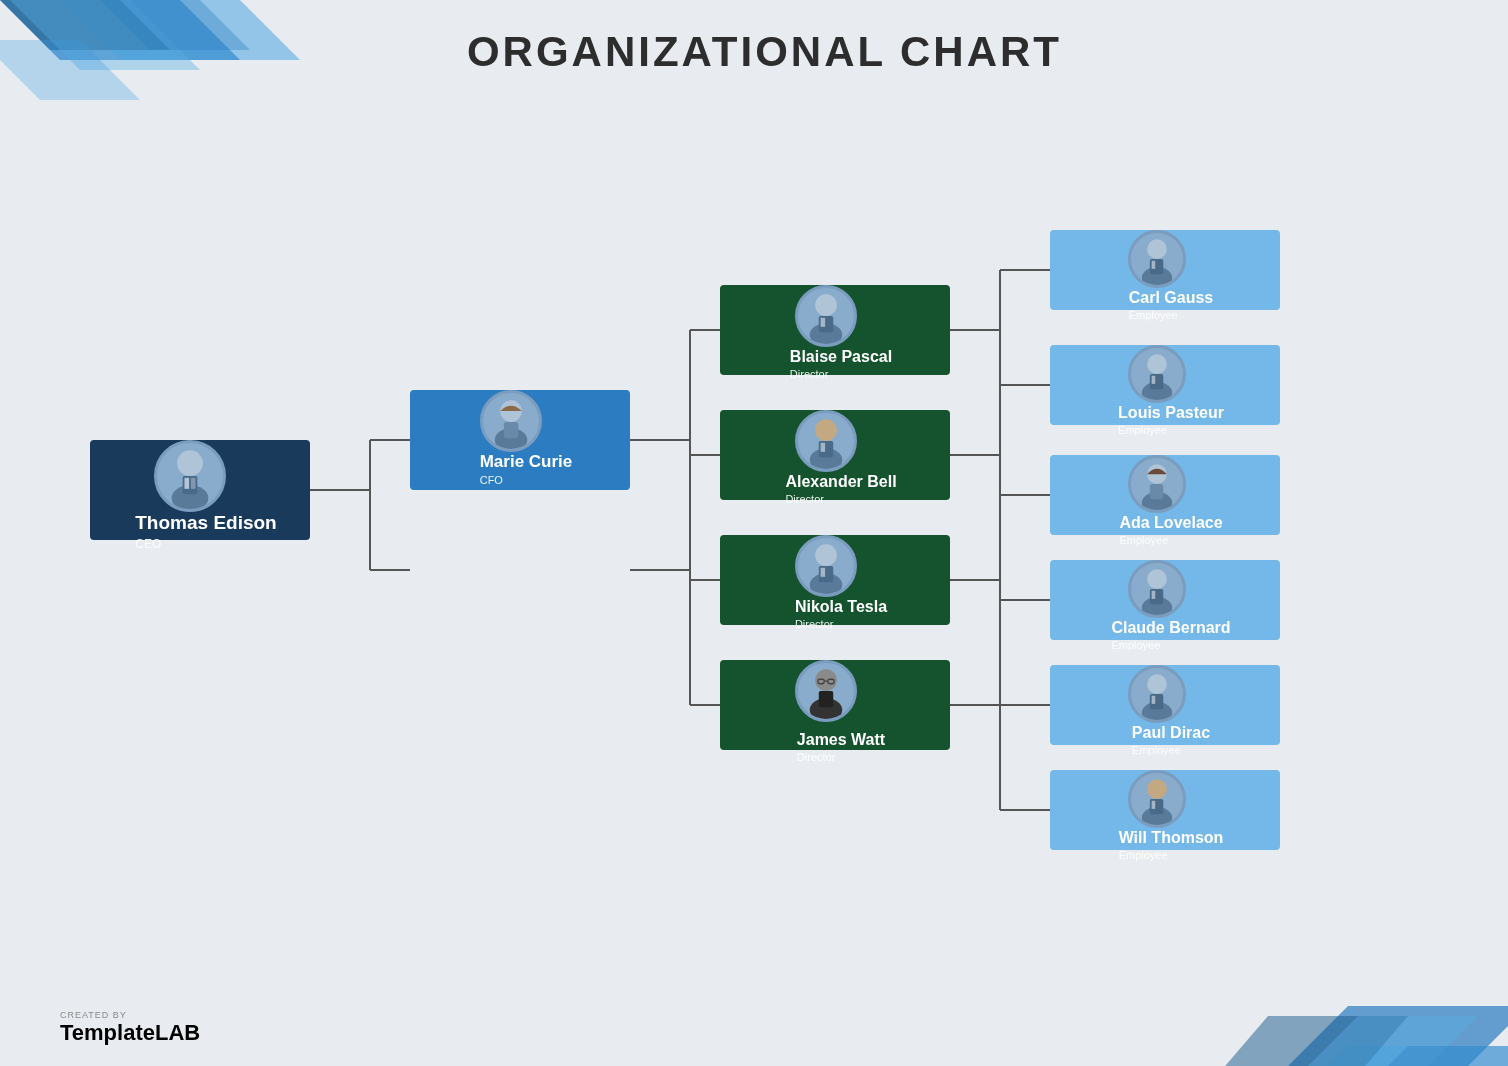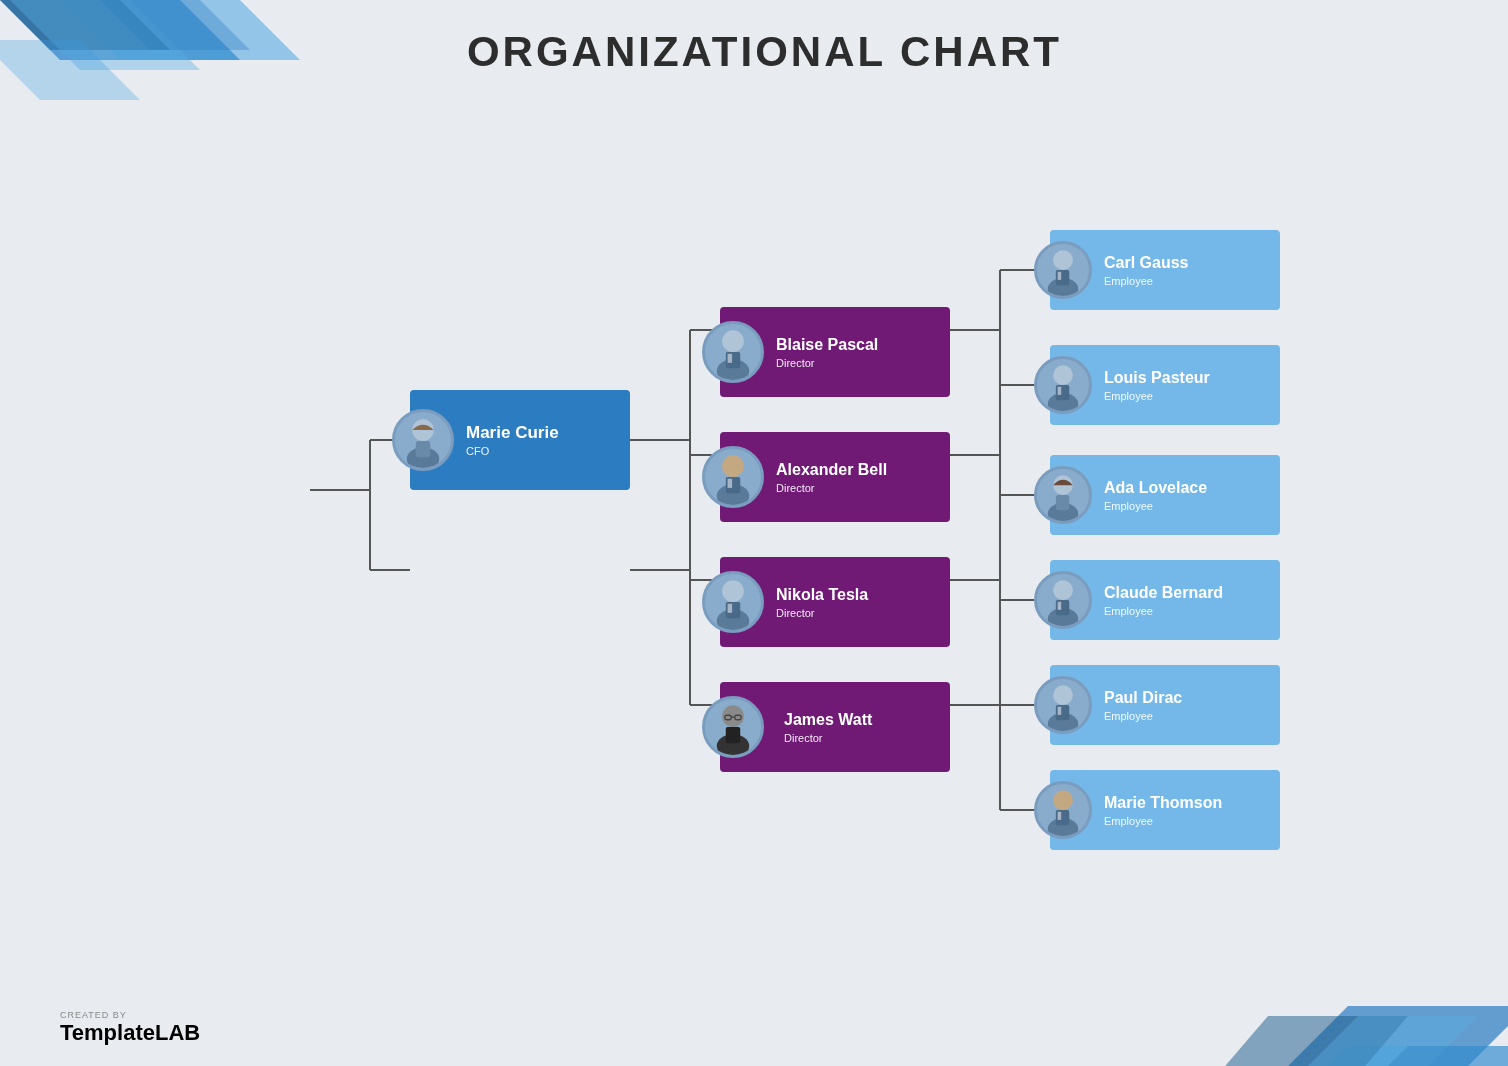--- a/index.html
+++ b/index.html
@@ -64,20 +64,21 @@
       width: 100%; height: 100%;
       pointer-events: none;
     }
 
     
     .node {
       position: absolute;
       display: flex;
       align-items: center;
       border-radius: 4px;
+      flex-direction: column;
     }
 
     .node-ceo {
       background: #1a3a5c;
       width: 220px;
       height: 100px;
       left: 50px;
       top: 340px;
     }
 
@@ -91,24 +92,23 @@
       left: 370px;
       top: 290px;
     }
 
     .node-isaac {
       left: 370px;
       top: 420px;
     }
 
     .node-director {
-      background: #701a75;
+      background: #14532d;
       width: 230px;
       height: 90px;
-      margin-top: 22px;
     }
 
     .node-blaise {
       left: 680px;
       top: 185px;
     }
 
     .node-alexander {
       left: 680px;
       top: 310px;
@@ -277,20 +277,35 @@
     <line x1="960" y1="395" x2="1010" y2="395" stroke="#555" stroke-width="2"></line>
 
     <line x1="910" y1="480" x2="960" y2="480" stroke="#555" stroke-width="2"></line>
     <line x1="960" y1="500" x2="1010" y2="500" stroke="#555" stroke-width="2"></line>
 
     <line x1="910" y1="605" x2="960" y2="605" stroke="#555" stroke-width="2"></line>
     <line x1="960" y1="605" x2="1010" y2="605" stroke="#555" stroke-width="2"></line>
     <line x1="960" y1="710" x2="1010" y2="710" stroke="#555" stroke-width="2"></line>
   </svg>
 
+  <div class="node node-ceo">
+    <div class="avatar">
+      <svg class="person-figure" viewBox="0 0 72 72" xmlns="http://www.w3.org/2000/svg">
+        <circle cx="36" cy="22" r="14" fill="#b0c4d8"></circle>
+        <ellipse cx="36" cy="60" rx="20" ry="14" fill="#5a7a9a"></ellipse>
+        <rect x="28" y="36" width="16" height="20" rx="2" fill="#4a6a8a"></rect>
+        <rect x="30" y="38" width="5" height="12" fill="white" opacity="0.6"></rect>
+        <rect x="37" y="38" width="5" height="12" fill="white" opacity="0.3"></rect>
+      </svg>
+    </div>
+    <div class="node-text">
+      <div class="node-name node-name-lg">Thomas Edison</div>
+      <div class="node-title">CEO</div>
+    </div>
+  </div>
 
   <div class="node node-vp node-marie">
     <div class="avatar avatar-sm">
       <svg class="person-figure" viewBox="0 0 62 62" xmlns="http://www.w3.org/2000/svg">
         <circle cx="31" cy="20" r="12" fill="#b0c4d8"></circle>
         <ellipse cx="31" cy="52" rx="18" ry="13" fill="#5a7a9a"></ellipse>
         <rect x="23" y="32" width="16" height="18" rx="3" fill="#6a8aaa"></rect>
 
         <path d="M19 20 Q31 8 43 20" fill="#8a6a4a" stroke="none"></path>
       </svg>
@@ -443,21 +458,21 @@
   <div class="node node-employee node-will">
     <div class="avatar avatar-emp">
       <svg class="person-figure" viewBox="0 0 58 58" xmlns="http://www.w3.org/2000/svg">
         <circle cx="29" cy="18" r="11" fill="#c4a882"></circle>
         <ellipse cx="29" cy="50" rx="17" ry="12" fill="#5a7a9a"></ellipse>
         <rect x="21" y="29" width="15" height="17" rx="2" fill="#4a6a8a"></rect>
         <rect x="23" y="31" width="4" height="9" fill="white" opacity="0.5"></rect>
       </svg>
     </div>
     <div class="node-text">
-      <div class="node-name node-name-sm">Marie Thomson</div>
+      <div class="node-name node-name-sm">Will Thomson</div>
       <div class="node-title node-title-sm">Employee</div>
     </div>
   </div>
 
 </div>
 
 <div class="footer">
   <div class="footer-created">CREATED BY</div>
   <div class="footer-brand">
     <span>Template</span><span>LAB</span>

